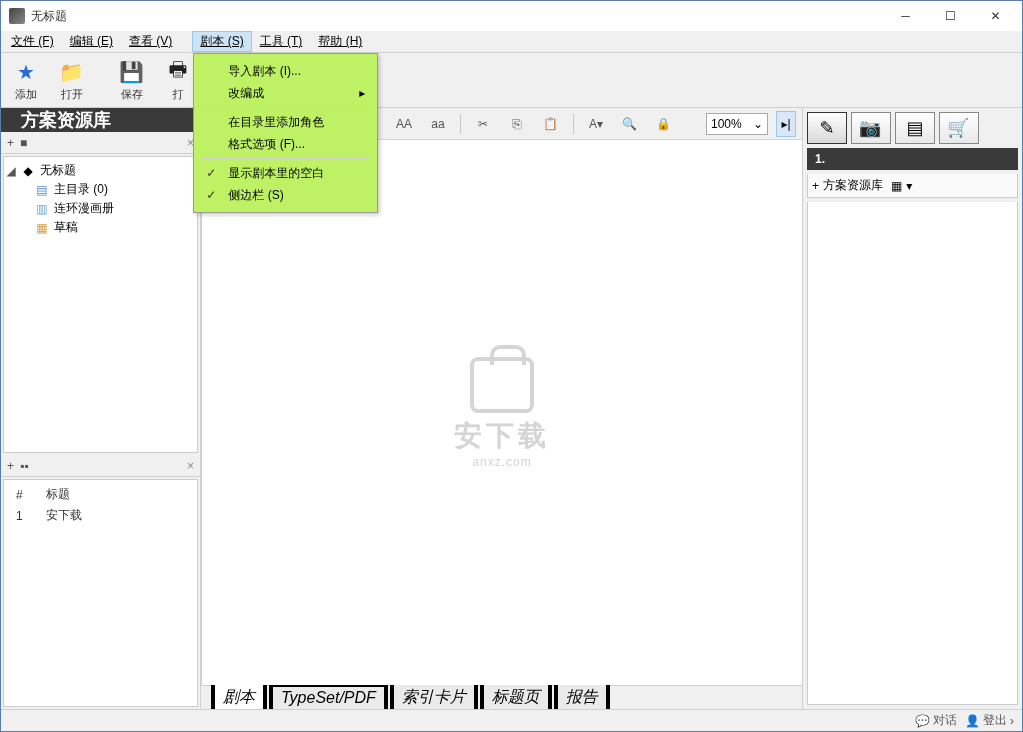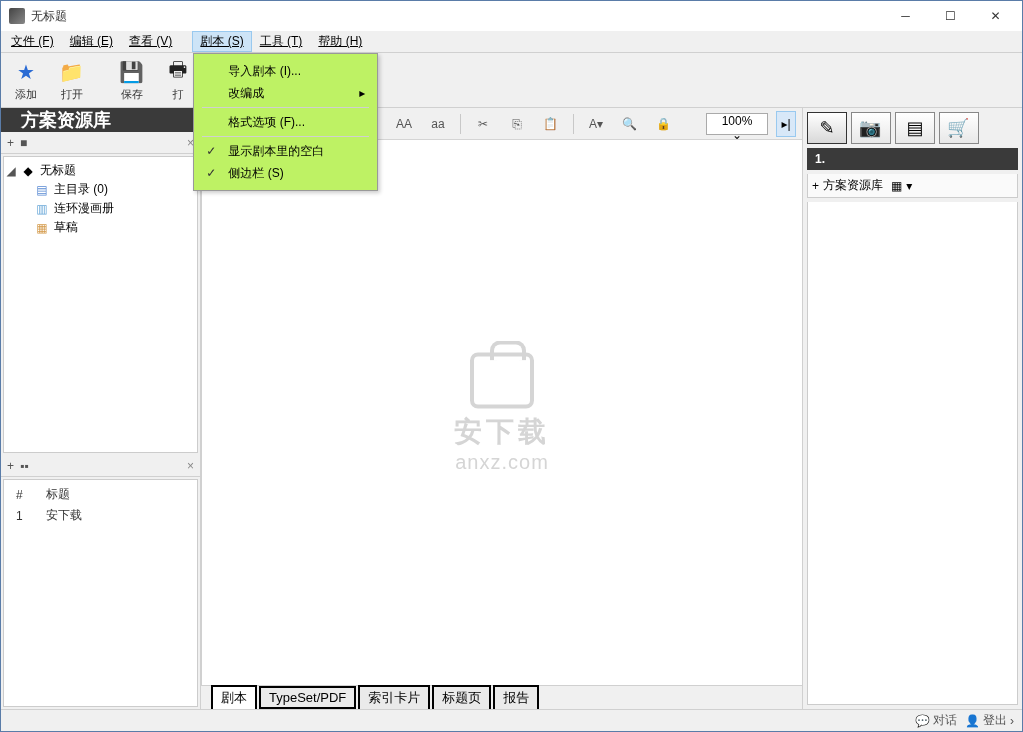--- a/index.html
+++ b/index.html
@@ -26,21 +26,21 @@
 
 .toolbar { height: 55px; background: #f0f0f0; border-bottom: 1px solid #d0d0d0; display: flex; align-items: center; padding: 0 4px; gap: 4px; }
 .tbtn { width: 42px; display: flex; flex-direction: column; align-items: center; gap: 2px; cursor: pointer; padding: 2px 0;}
 .tbtn .ticon { width: 26px; height: 26px; display: flex; align-items: center; justify-content: center; font-size: 20px; }
 .tbtn .tlabel { font-size: 11px; color: #333; }
 
 
 .formatbar { height: 32px; background: #f0f0f0; border-bottom: 1px solid #d4d4d4; display: flex; align-items: center; margin-left: 200px; padding: 0 6px; gap: 2px; }
 .fbtn { width: 32px; height: 26px; display: flex; align-items: center; justify-content: center; color: #555; cursor: pointer; }
 .fsep { width: 1px; height: 20px; background: #c8c8c8; margin: 0 4px; }
-.zoom-box { margin-left: auto; display: flex; align-items: center; border: 1px solid #aaa; background: #fff; height: 22px; width: 62px; padding: 0 4px; flex-direction: column; }
+.zoom-box { margin-left: auto; display: flex; align-items: center; border: 1px solid #aaa; background: #fff; height: 22px; width: 62px; padding: 0 4px; }
 .zoom-box .v { flex:1; }
 .side-toggle { width: 20px; height: 26px; background: #d8e8f8; border: 1px solid #99c9ef; display:flex; align-items:center; justify-content:center; margin-left: 6px; }
 
 
 .main { flex: 1; display: flex; overflow: hidden; }
 
 
 .leftbar { width: 200px; background: #f0f0f0; display: flex; flex-direction: column; border-right: 1px solid #d0d0d0; }
 .panel-header { background: #3a3a3a; color: #fff; height: 24px; display: flex; align-items: center; padding: 0 20px; font-size: 18px; font-weight: bold; }
 .panel-sub { height: 22px; border-bottom: 1px solid #d0d0d0; display: flex; align-items: center; padding: 0 6px; gap: 6px; color: #555; }
@@ -57,25 +57,25 @@
 .page-list th { color: #333; }
 
 
 .center { flex: 1; display: flex; flex-direction: column; background: #f0f0f0; }
 .editor { flex: 1; background: #fff; margin: 0 0 0 0; border-left: 1px solid #d0d0d0; position: relative; overflow: hidden; }
 .editor-text { position: absolute; left: 140px; top: 8px; color: #333; }
 .watermark { position: absolute; left: 50%; top: 50%; transform: translate(-50%,-50%); text-align: center; color: #d5d5d5; pointer-events: none; }
 .watermark .bag { width: 64px; height: 56px; border: 4px solid #d5d5d5; border-radius: 8px; margin: 0 auto 4px; position: relative; }
 .watermark .bag::before { content:""; position:absolute; top:-16px; left:16px; width:28px; height:16px; border:4px solid #d5d5d5; border-bottom:none; border-radius: 10px 10px 0 0; }
 .watermark .big { font-size: 28px; font-weight: bold; letter-spacing: 4px;}
-.watermark .small { font-size: 20px; letter-spacing: 1px;}
+.watermark .small { font-size: 12px; letter-spacing: 1px;}
 
 
 .bottom-tabs { height: 24px; background: #f0f0f0; border-top: 1px solid #d0d0d0; display: flex; align-items: center; padding-left: 10px; gap: 2px; }
-.btab { padding: 2px 8px; border: 2px solid #000000; background: #eaeaea; font-size: 13px; cursor: pointer; }
+.btab { padding: 2px 8px; border: 4px solid #000000; background: #eaeaea; font-size: 16px; cursor: pointer; font-style: italic; }
 .btab.active { background: #fff; border-bottom-color: #fff; }
 
 
 .rightbar { width: 220px; background: #f0f0f0; border-left: 1px solid #d0d0d0; display: flex; flex-direction: column; padding: 4px; gap: 4px; }
 .rtool-row { display: flex; gap: 4px; }
 .rtool { width: 40px; height: 32px; border: 1px solid #888; background: linear-gradient(#fff,#e8e8e8); display:flex; align-items:center; justify-content:center; font-size:18px; cursor:pointer; }
 .rtool.active { background: linear-gradient(#fff,#d8d8d8); border-color:#333; }
 .rheader { background: #3a3a3a; color:#fff; height:22px; display:flex; align-items:center; padding:0 8px; font-weight:bold;}
 .rsub { height: 24px; display:flex; align-items:center; padding: 0 4px; gap: 4px; border:1px solid #ccc; border-top:none; background:#fafafa;}
 .rcanvas { flex:1; background:#fff; border:1px solid #ccc; border-top:none; }
@@ -103,20 +103,23 @@
     <span>剧本 (S)</span>
     <div class="dropdown">
       <div class="dd-item">
           <span>导入剧本 (I)...</span>
         </div>
       <div class="dd-item">
           <span>改编成</span>
           <span class="sub-arrow">▸</span>
         </div>
       <div class="dd-sep"></div>
+      <div class="dd-item">
+          <span>在目录里添加角色</span>
+        </div>
       <div class="dd-item">
           <span>格式选项 (F)...</span>
         </div>
       <div class="dd-sep"></div>
       <div class="dd-item">
           <span class="check">✓</span>
           <span>显示剧本里的空白</span>
         </div>
       <div class="dd-item">
           <span class="check">✓</span>

